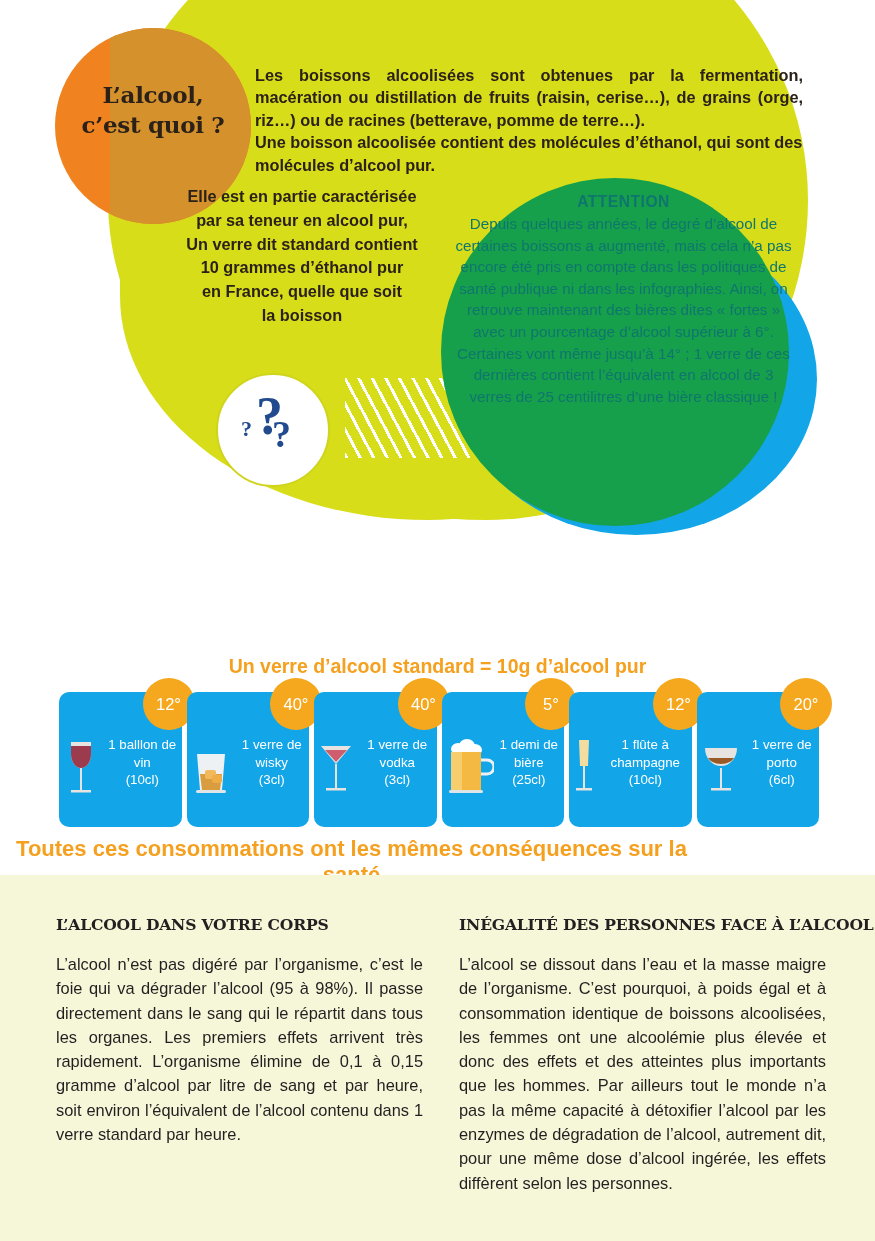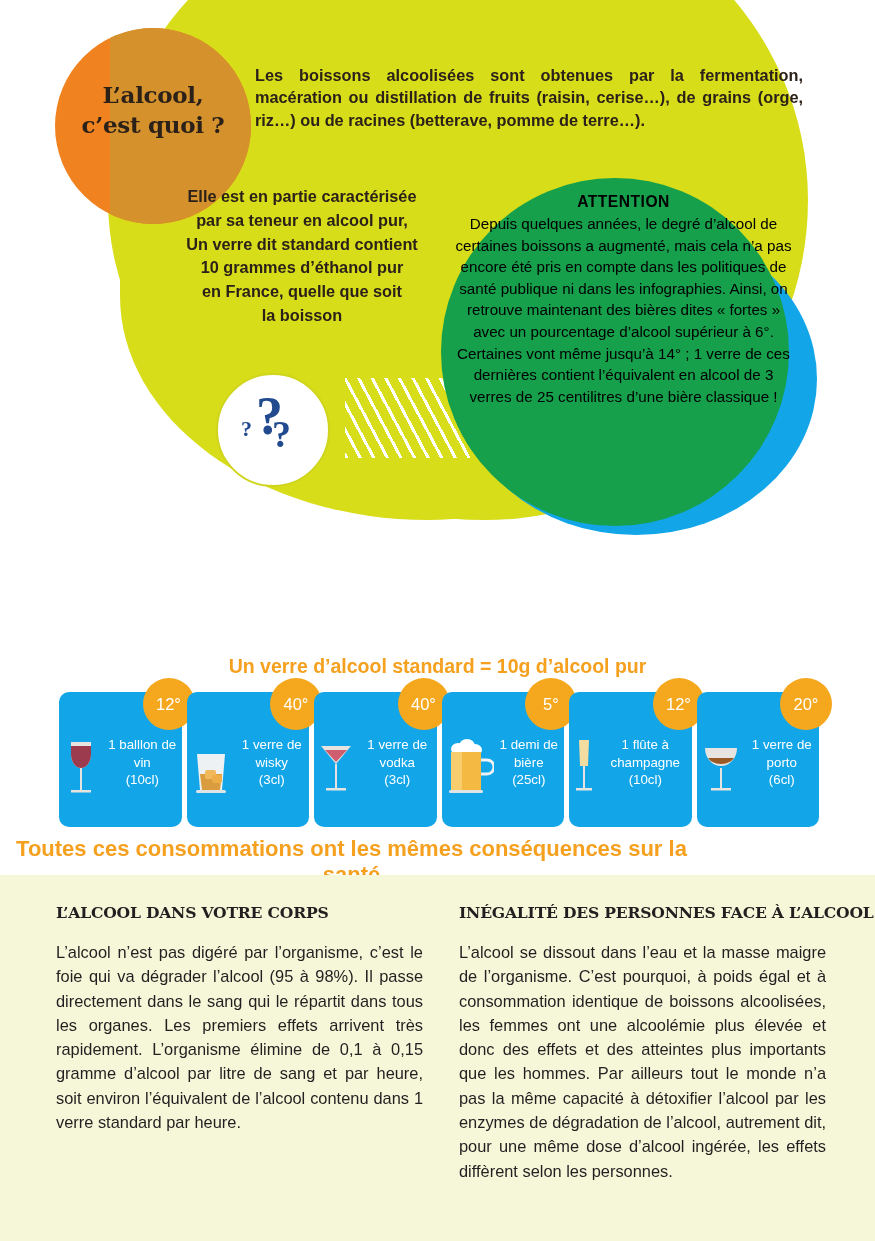--- a/index.html
+++ b/index.html
@@ -103,21 +103,21 @@
   .lime-col{
     position:absolute;left:152px;top:185px;width:300px;
     color:#2b2119;font-weight:700;font-size:16.3px;line-height:1.46;
     text-align:center;
   }
   .lime-col div{margin:0;}
 
   
   .att-block{
     position:absolute;left:451px;top:191px;width:345px;
-    color:#000000;font-size:15.2px;line-height:1.42;text-align:center;
+    color:#0f766e;font-size:15.2px;line-height:1.42;text-align:center;
   }
   .att-title{font-weight:700;letter-spacing:.5px;font-size:15.6px;}
 
   
   .note-wrap{position:absolute;left:0;top:545px;width:875px;height:110px;}
 
   
   .std-head{
     position:absolute;left:0;top:655px;width:875px;text-align:center;
     color:#f5a01e;font-weight:700;font-size:19.5px;
@@ -156,21 +156,21 @@
   #bottom{
     position:absolute;left:0;top:875px;width:875px;height:366px;
     background:#f6f6d9;
   }
   .cols{
     position:absolute;left:56px;top:28px;width:770px;
     display:flex;gap:36px;
   }
   .col{width:367px;}
   .col h3{
-    margin:0 0 18px 0;color:#231f20;
+    margin:12px 0 18px 0;color:#231f20;
     font-family:"DejaVu Serif",serif;
     font-size:15.6px;font-weight:700;letter-spacing:-.2px;
     white-space:nowrap;
   }
   .col p{
     margin:0;color:#231f20;font-size:16.4px;line-height:1.48;
     text-align:justify;
   }
 </style>
 </head>
@@ -189,20 +189,21 @@
   <div class="circle-orange"></div>
   <div class="circle-orange-overlap"></div>
 
   <div class="hero-title">
     <div>L’alcool,</div>
     <div>c’est quoi ?</div>
   </div>
 
   <div class="intro-block">
     <p>Les boissons alcoolisées sont obtenues par la fermentation, macération ou distillation de fruits (raisin, cerise…), de grains (orge, riz…) ou de racines (betterave, pomme de terre…).</p>
+    <p class="nj">Une boisson alcoolisée contient des molécules d’éthanol, qui sont des molécules d’alcool pur.</p>
   </div>
 
   <div class="lime-col">
     <div>Elle est en partie caractérisée</div>
     <div>par sa teneur en alcool pur,</div>
     <div>Un verre dit standard contient</div>
     <div>10 grammes d’éthanol pur</div>
     <div>en France, quelle que soit</div>
     <div>la boisson</div>
   </div>

